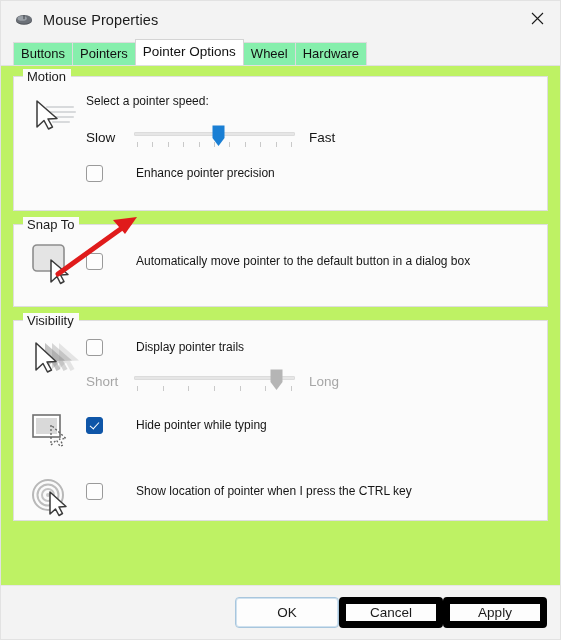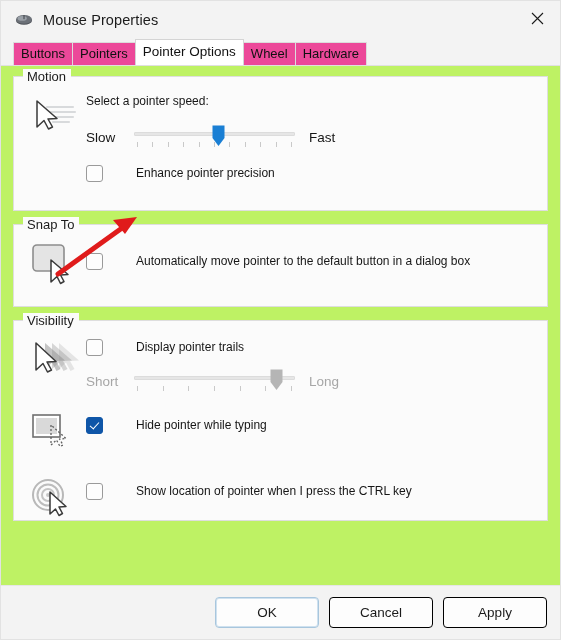--- a/index.html
+++ b/index.html
@@ -76,21 +76,21 @@
     left: 12px;
     right: 12px;
     bottom: 0;
     height: 1px;
     background: transparent;
   }
   .tab {
     font-size: 13px;
     color: #111;
     padding: 3px 7px 3px 7px;
-    background: #ec4899;
+    background: #86efac;
     border: 1px solid #dcdcdc;
     border-bottom: none;
     margin-right: -1px;
     line-height: 16px;
     cursor: default;
     position: relative;
     top: 0px;
     box-sizing: border-box;
     height: 23px;
   }
@@ -255,30 +255,29 @@
   
   .footer {
     flex: 0 0 54px;
     height: 54px;
     background: #f3f3f3;
     border-top: 1px solid #e6e6e6;
     display: flex;
     align-items: center;
     justify-content: flex-end;
     padding-right: 13px;
-    gap: 10px;
     box-sizing: border-box;
   }
   .btn {
     min-width: 104px;
     height: 31px;
     font-size: 13.5px;
     color: #1b1b1b;
     background: #fdfdfd;
-    border: 1px solid #000000;
+    border: 7px solid #000000;
     border-radius: 4px;
     cursor: default;
     font-family: "Liberation Sans", sans-serif;
     padding: 0 12px;
   }
   .btn.default {
     border: 1px solid #a8c6dd;
     box-shadow: 0 0 0 1px #cfe1ef inset;
   }
 

